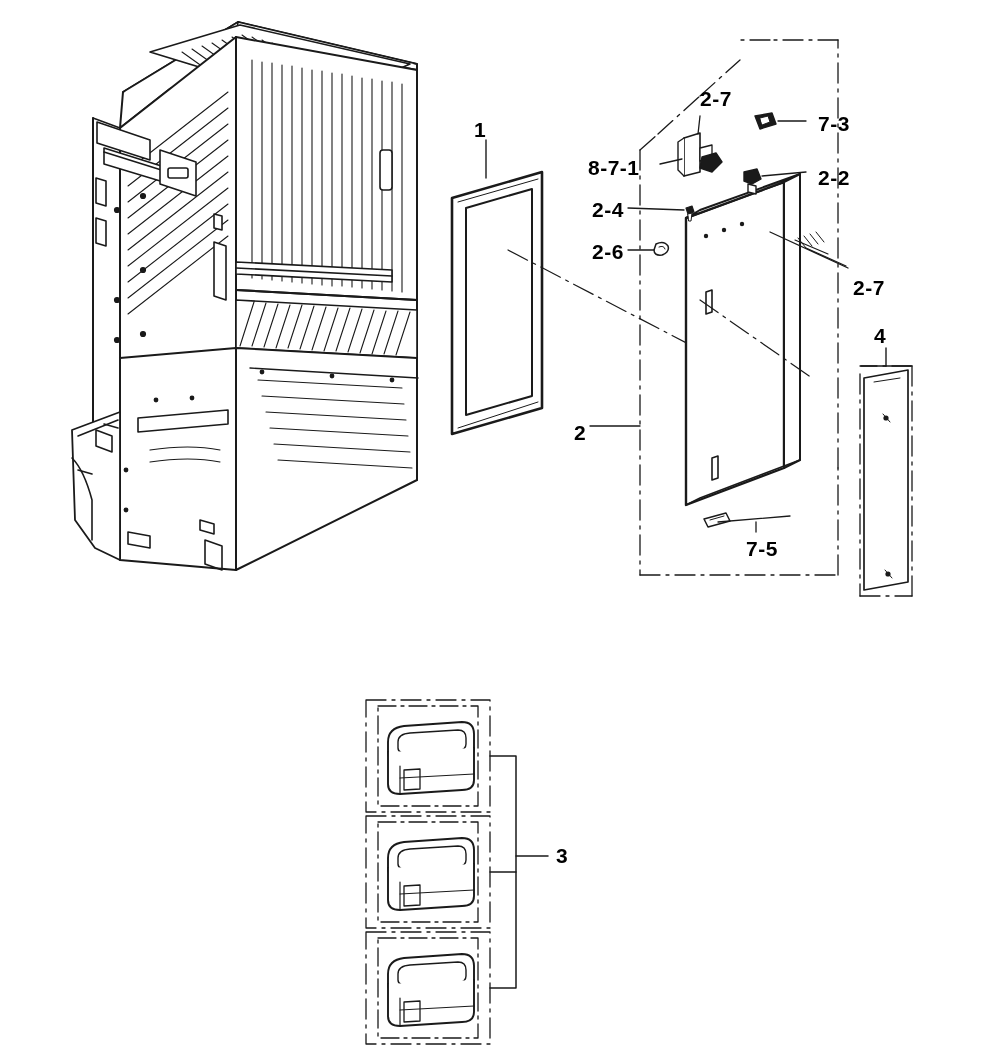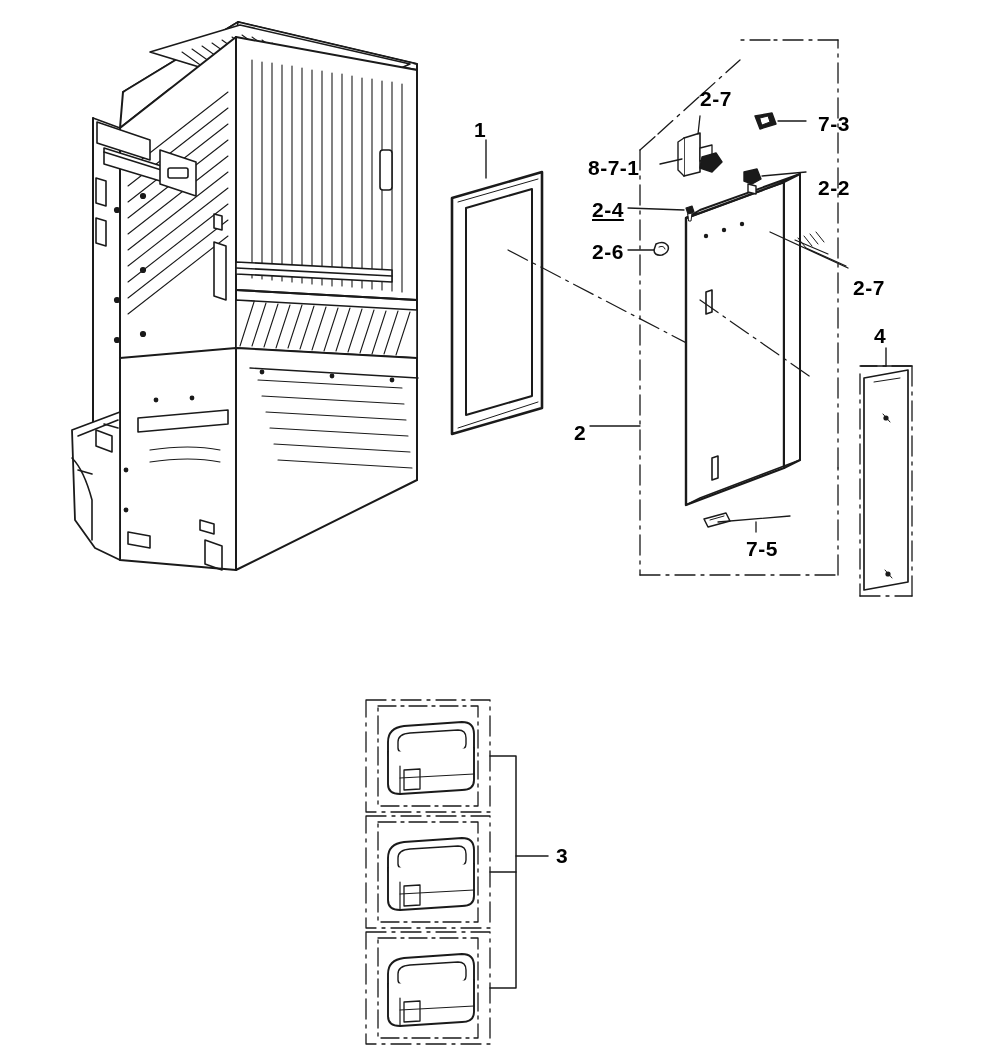--- a/index.html
+++ b/index.html
@@ -359,23 +359,23 @@
       <path d="M490 756 L516 756 L516 988 L490 988" stroke-width="1.5"></path>
       <path d="M490 872 L516 872" stroke-width="1.5"></path>
       <path d="M516 856 L548 856" stroke-width="1.5"></path>
 
     </g>
   </svg>
 
   <div class="callout" style="left:474px; top:118px;">1</div>
   <div class="callout" style="left:574px; top:421px;">2</div>
   <div class="callout" style="left:853px; top:276px;">2-7</div>
-  <div class="callout" style="left:818px; top:176px;text-align:center;">2-2</div>
+  <div class="callout" style="left:818px; top:166px;text-align:center;">2-2</div>
   <div class="callout" style="left:818px; top:112px;">7-3</div>
-  <div class="callout" style="left:592px; top:198px;text-decoration:underline;">2-4</div>
+  <div class="callout" style="left:592px; top:198px;">2-4</div>
   <div class="callout" style="left:746px; top:537px;">7-5</div>
   <div class="callout" style="left:592px; top:240px;text-align:right;">2-6</div>
   <div class="callout" style="left:676px; top:87px;margin-left:24px;">2-7</div>
   <div class="callout" style="left:588px; top:156px;">8-7-1</div>
   <div class="callout" style="left:556px; top:844px;">3</div>
   <div class="callout" style="left:874px; top:324px;">4</div>
 
 </div>
 
 </body></html>

